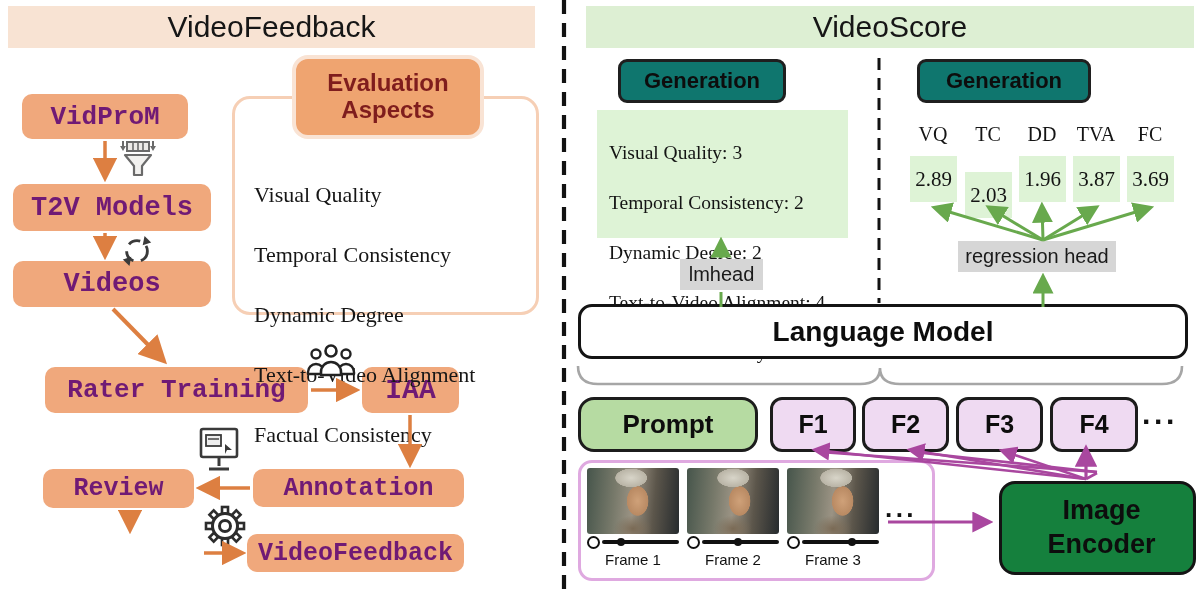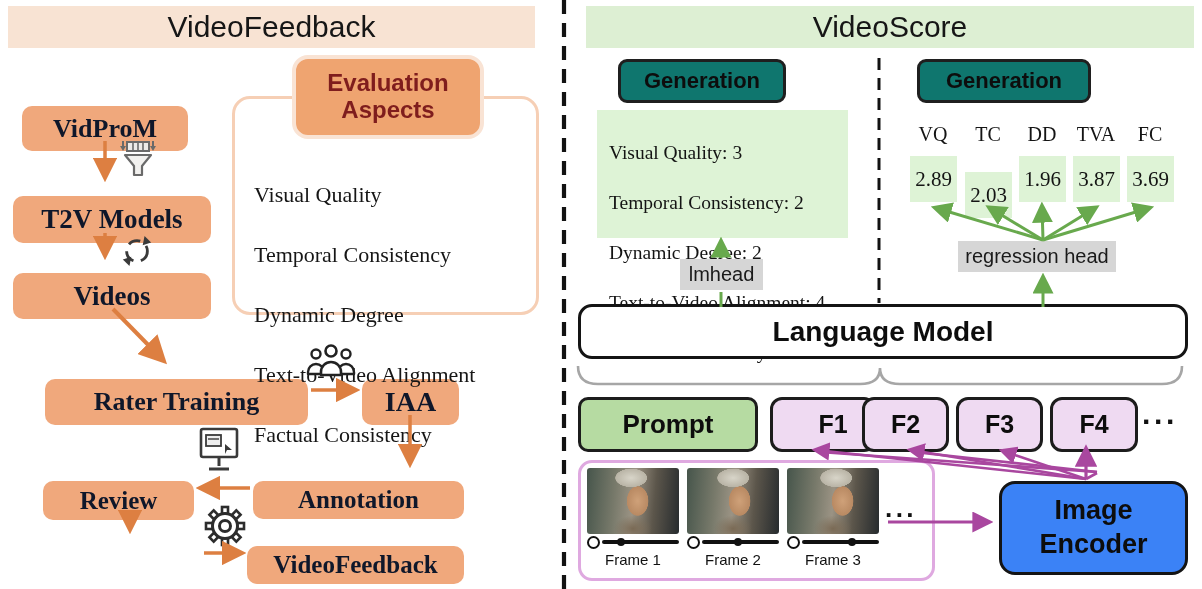--- a/index.html
+++ b/index.html
@@ -3,54 +3,54 @@
 <meta charset="utf-8">
 <style>
   html,body{margin:0;padding:0;background:#ffffff;}
   #canvas{position:relative;width:1202px;height:589px;background:#ffffff;overflow:hidden;
           font-family:"Liberation Sans",sans-serif;color:#111;}
   .abs{position:absolute;}
   .banner{display:flex;align-items:center;justify-content:center;font-size:30px;color:#161616;}
   .banner.peach{background:#f8e3d3;}
   .banner.green{background:#ddefd3;}
   .node{background:#f0a87c;border-radius:10px;display:flex;align-items:center;justify-content:center;
-        font-family:Liberation Serif, serif;font-weight:bold;color:#0f172a;margin-top:12px;}
+        font-family:Liberation Mono, monospace;font-weight:bold;color:#701a75;}
   .evalbox{background:#ffffff;border:3px solid #f6cfb5;border-radius:18px;}
   .evalhdr{background:#efa470;border:4px solid #f9e3d4;border-radius:16px;display:flex;align-items:center;
            justify-content:center;text-align:center;font-weight:bold;font-size:24px;line-height:1.12;color:#7f1d1d;}
   .aspects{font-family:"Liberation Serif",serif;font-size:22px;line-height:30px;color:#161616;white-space:pre-line;}
   .hdrbox{background:#0f766e;border:3px solid #1f1f1f;border-radius:9px;display:flex;align-items:center;
           justify-content:center;font-weight:bold;font-size:22px;color:#0d0d0d;}
   .greenbox{background:#def3d6;font-family:"Liberation Serif",serif;font-size:19.5px;line-height:25px;
             padding:5px 0 0 12px;color:#141414;white-space:pre-line;}
   .graylabel{background:#d6d6d6;display:flex;align-items:center;justify-content:center;font-size:20px;color:#1a1a1a;}
   .abbr{font-family:"Liberation Serif",serif;font-size:20px;text-align:center;color:#141414;}
   .cell{background:#def3d6;display:flex;align-items:center;justify-content:center;
         font-family:"Liberation Serif",serif;font-size:21px;color:#141414;}
   .lmbar{background:#fff;border:3.2px solid #141414;border-radius:14px;display:flex;align-items:center;
          justify-content:center;font-weight:bold;font-size:28px;color:#0d0d0d;}
   .token{border:3px solid #1c1c1c;display:flex;align-items:center;justify-content:center;
          font-weight:bold;color:#0d0d0d;}
-  .token.prompt{background:#b6dba2;border-radius:10px;font-size:26px;}
+  .token.prompt{background:#b6dba2;border-radius:16px;font-size:26px;}
   .token.frame{background:#efdaf2;border-radius:12px;font-size:25px;}
   .dots{font-weight:bold;font-size:30px;letter-spacing:2px;color:#111;}
   .framesbox{background:#fff;border:3px solid #dfa9e0;border-radius:14px;}
   .thumb{width:92px;height:66px;border-radius:3px;
     background:
       radial-gradient(ellipse 26px 15px at 48% 15%, #d8d5c9 0%, #b9b4a6 60%, rgba(0,0,0,0) 62%),
       radial-gradient(ellipse 19px 26px at 55% 50%, #cfa179 0%, #b98a63 55%, rgba(0,0,0,0) 58%),
       radial-gradient(ellipse 32px 22px at 50% 92%, #7a6a55 0%, rgba(0,0,0,0) 60%),
       linear-gradient(95deg, #46554b 0%, #77796a 30%, #9b9384 50%, #5c564b 72%, #262b2e 100%);}
   .scrub{display:flex;align-items:center;width:92px;height:10px;}
   .scrub-ring{width:9px;height:9px;border:2.5px solid #111;border-radius:50%;background:#fff;flex:0 0 auto;}
   .scrub-bar{position:relative;flex:1;height:3.5px;background:#111;border-radius:2px;margin-left:2px;}
   .scrub-dot{position:absolute;top:-2.5px;width:8px;height:8px;border-radius:50%;background:#111;}
   .framelabel{font-size:15px;text-align:center;color:#111;width:92px;}
-  .iebox{background:#3b82f6;border:3.5px solid #141414;border-radius:16px;display:flex;align-items:center;
-         justify-content:center;text-align:center;font-weight:bold;font-size:27px;line-height:1.25;color:#0d0d0d;}
+  .iebox{background:#15803d;border:3.5px solid #141414;border-radius:16px;display:flex;align-items:center;
+         justify-content:center;text-align:center;font-weight:bold;font-size:27px;line-height:1.25;color:#0d0d0d;padding-left:8px;}
   svg.overlay{position:absolute;left:0;top:0;pointer-events:none;z-index:3;}
   .z2{z-index:2;}
 </style>
 </head>
 <body>
 
 <div id="canvas">
 
   <div class="abs banner peach z2" style="left:8px;top:6px;width:527px;height:42px;">VideoFeedback</div>
 
@@ -156,21 +156,21 @@
   <div class="abs cell z2" style="left:965px;top:172px;width:47px;height:46px;">2.03</div>
   <div class="abs cell z2" style="left:1019px;top:156px;width:47px;height:46px;">1.96</div>
   <div class="abs cell z2" style="left:1073px;top:156px;width:47px;height:46px;">3.87</div>
   <div class="abs cell z2" style="left:1127px;top:156px;width:47px;height:46px;">3.69</div>
 
   <div class="abs graylabel z2" style="left:958px;top:241px;width:158px;height:31px;">regression head</div>
 
   <div class="abs lmbar z2" style="left:578px;top:304px;width:604px;height:49px;">Language Model</div>
 
   <div class="abs token prompt z2" style="left:578px;top:397px;width:174px;height:49px;">Prompt</div>
-  <div class="abs token frame z2" style="left:770px;top:397px;width:80px;height:49px;padding-left:20px;">F1</div>
+  <div class="abs token frame z2" style="left:770px;top:397px;width:80px;height:49px;">F1</div>
   <div class="abs token frame z2" style="left:862px;top:397px;width:81px;height:49px;">F2</div>
   <div class="abs token frame z2" style="left:956px;top:397px;width:81px;height:49px;">F3</div>
   <div class="abs token frame z2" style="left:1050px;top:397px;width:82px;height:49px;">F4</div>
   <div class="abs dots z2" style="left:1142px;top:405px;">···</div>
 
   <div class="abs framesbox z2" style="left:578px;top:460px;width:351px;height:115px;"></div>
   <div class="abs thumb z2" style="left:587px;top:468px;"></div>
   <div class="abs thumb z2" style="left:687px;top:468px;background-position:2px 0,2px 0,0 0,0 0;"></div>
   <div class="abs thumb z2" style="left:787px;top:468px;background-position:5px 0,5px 0,0 0,0 0;"></div>
 

